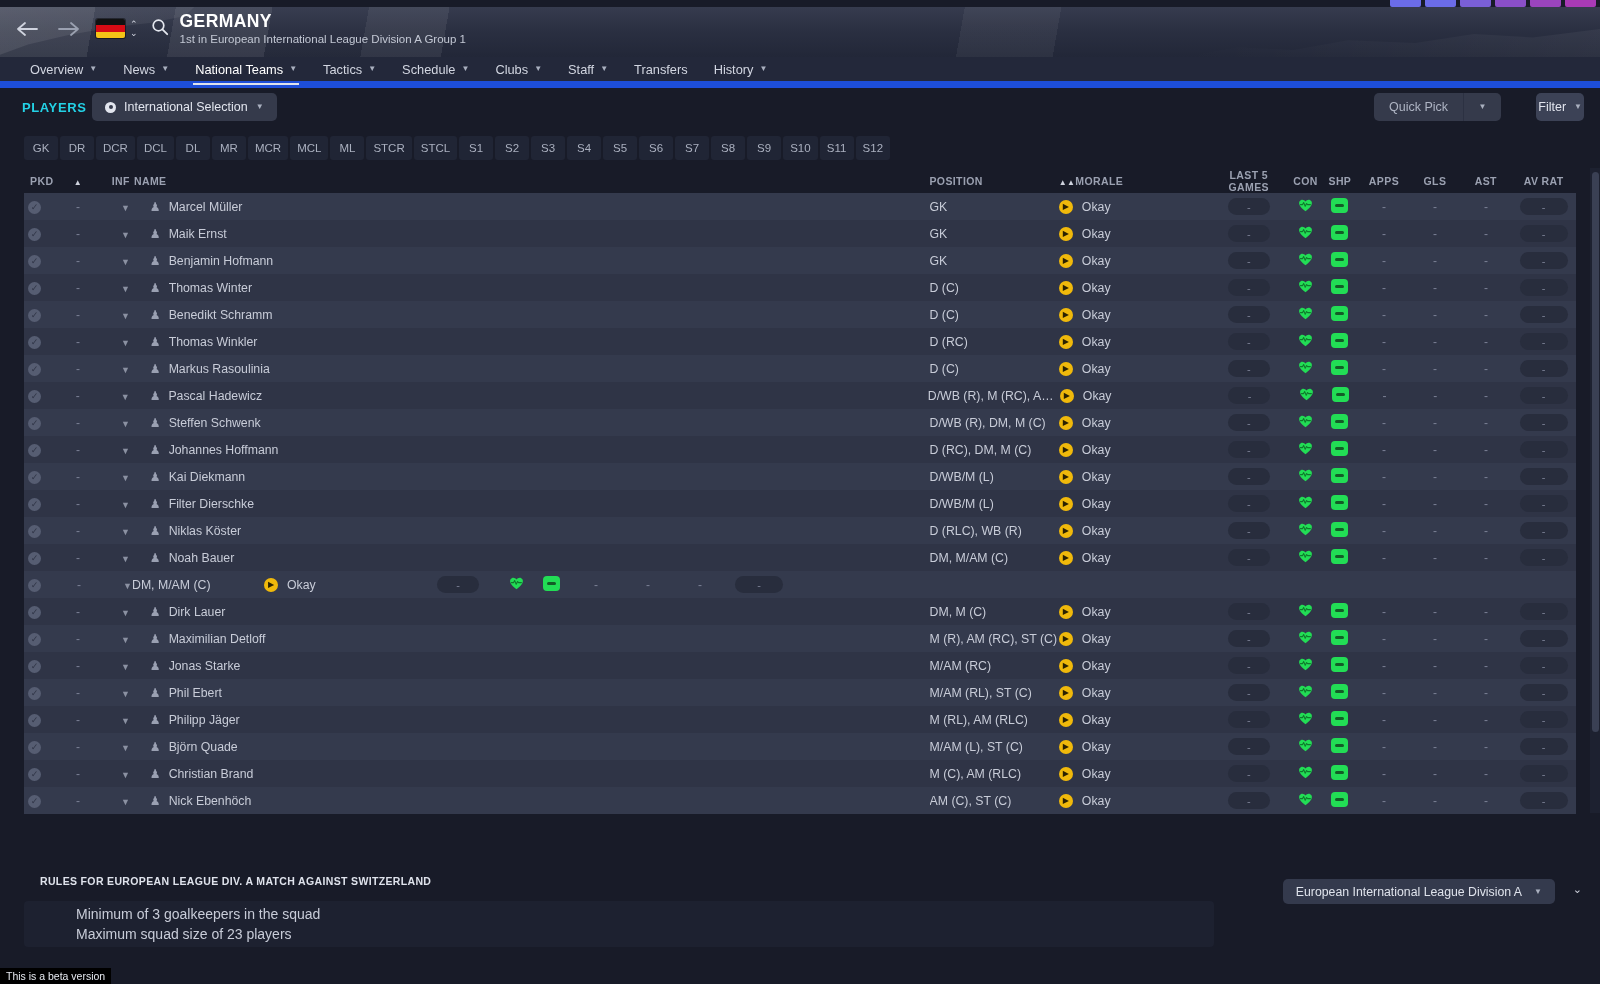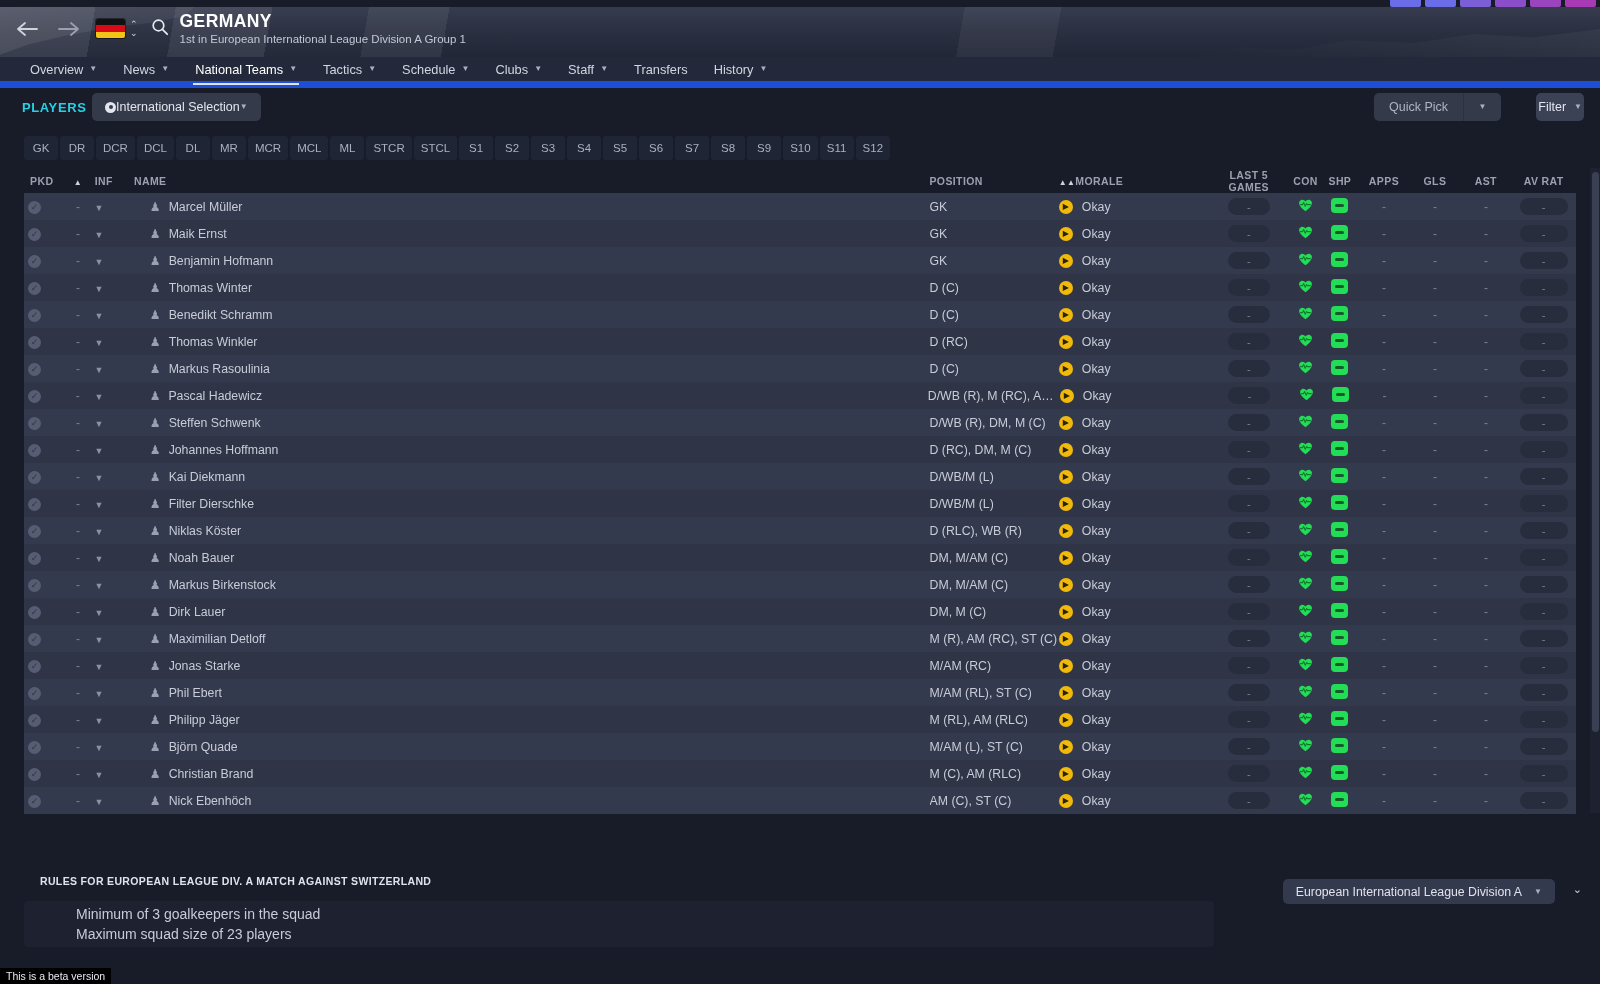--- a/index.html
+++ b/index.html
@@ -89,21 +89,21 @@
   }
   .menu-item.active { color: #ffffff; }
   .menu-item.active::after { content:""; position: absolute; left: 10px; right: 10px; bottom: 0; height: 2px; background: #dfe3ec; }
   .caret { font-size: 8px; color: #aab0bf; line-height: 1; }
 
   
   .toolbar { position: absolute; top: 88px; left: 0; width: 1600px; height: 44px; }
   .players-label { position: absolute; left: 22px; top: 12px; font-size: 13px; font-weight: bold; color: #23d2e6; letter-spacing: .6px; }
   .sel-pill {
     position: absolute; left: 92px; top: 5px; height: 28px; background: #353a4b;
-    border-radius: 5px; display: flex; align-items: center; padding: 0 13px;
+    border-radius: 5px; display: flex; align-items: center; gap: 8px; padding: 0 13px;
     font-size: 12.5px; color: #e2e5ee; cursor: pointer;
   }
   .dot-ring { width: 11px; height: 11px; border-radius: 50%; background: #e2e5ee; position: relative; }
   .dot-ring::after { content:""; position: absolute; inset: 3.5px; border-radius: 50%; background: #353a4b; }
   .qp-group { position: absolute; right: 99px; top: 5px; height: 28px; display: flex; background: #353a4b; border-radius: 5px; overflow: hidden; }
   .qp-main { padding: 0 15px; display: flex; align-items: center; font-size: 12.5px; color: #aeb4c3; cursor: pointer; }
   .qp-arrow { width: 38px; display: flex; align-items: center; justify-content: center; border-left: 1px solid #2c3142; color: #d2d6e1; cursor: pointer; }
   .filter-btn {
     position: absolute; right: 16px; top: 5px; height: 28px; background: #3c4256; border-radius: 5px;
     display: flex; align-items: center; gap: 8px; padding: 0 2px; font-size: 12.5px; color: #e2e5ee; cursor: pointer;
@@ -124,21 +124,21 @@
     font-size: 10.5px; font-weight: bold; letter-spacing: .4px; color: #9ba1b1;
   }
   .tbody { background: #2f3446; }
   .trow { height: 27px; display: flex; align-items: center; font-size: 12.3px; color: #c8ccd8; cursor: pointer; }
   .trow.odd { background: #343a4d; }
   .trow.even { background: #2f3446; }
 
   
   .c-pkd   { width: 38px;  text-align: left; padding-left: 4px; }
   .c-srt   { width: 34px;  text-align: center; }
-  .c-inf   { width: 36px;  text-align: left; }
+  .c-inf   { width: 36px;  text-align: right; }
   .c-name  { width: 816px; text-align: left; padding-left: 20px; }
   .c-pos   { width: 132px; text-align: left; }
   .c-mor   { width: 152px; text-align: left; }
   .c-l5    { width: 84px;  text-align: center; }
   .c-con   { width: 32px;  text-align: center; }
   .c-shp   { width: 38px;  text-align: center; }
   .c-apps  { width: 52px;  text-align: center; }
   .c-gls   { width: 52px;  text-align: center; }
   .c-ast   { width: 52px;  text-align: center; }
   .c-avrat { width: 66px;  text-align: center; }
@@ -694,21 +694,20 @@
         <div class="c-shp"><span class="shp-box"></span></div>
         <div class="c-apps"><span class="dash">-</span></div>
         <div class="c-gls"><span class="dash">-</span></div>
         <div class="c-ast"><span class="dash">-</span></div>
         <div class="c-avrat"><span class="pill-dash wide">-</span></div>
       </div>
       <div class="trow odd">
         <div class="c-pkd"><span class="chk">✓</span></div>
         <div class="c-srt"><span class="dash">-</span></div>
         <div class="c-inf"><span class="rowchev">▼</span></div>
-        <div class="c-name"><span class="person-icon">♟</span><span>Markus Birkenstock</span></div>
         <div class="c-pos">
           <span class="pos-text">DM, M/AM (C)</span>
         </div>
         <div class="c-mor">
           <span class="morale-cell">
             <span class="morale-dot">▶</span>
             <span>Okay</span>
           </span>
         </div>
         <div class="c-l5"><span class="pill-dash">-</span></div>

